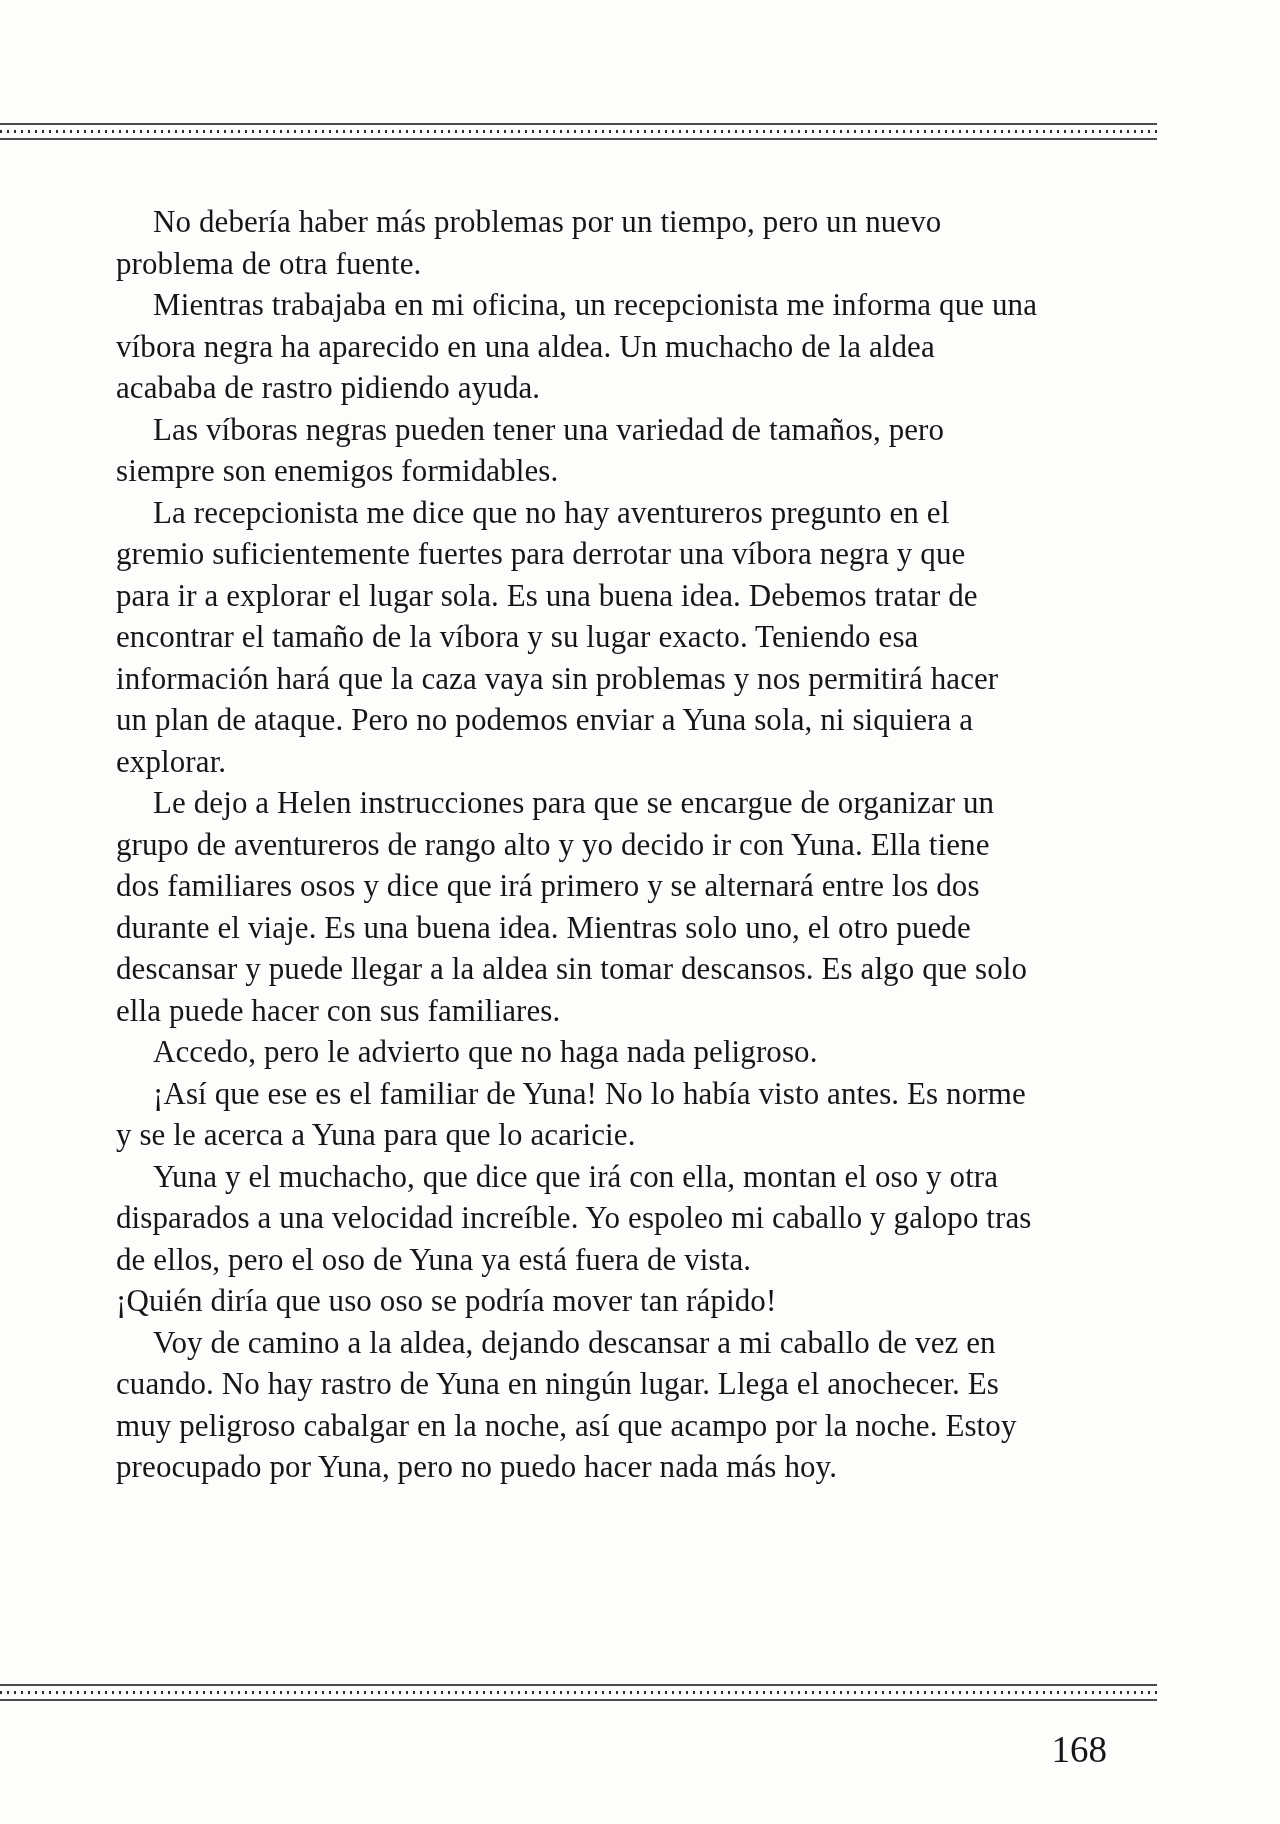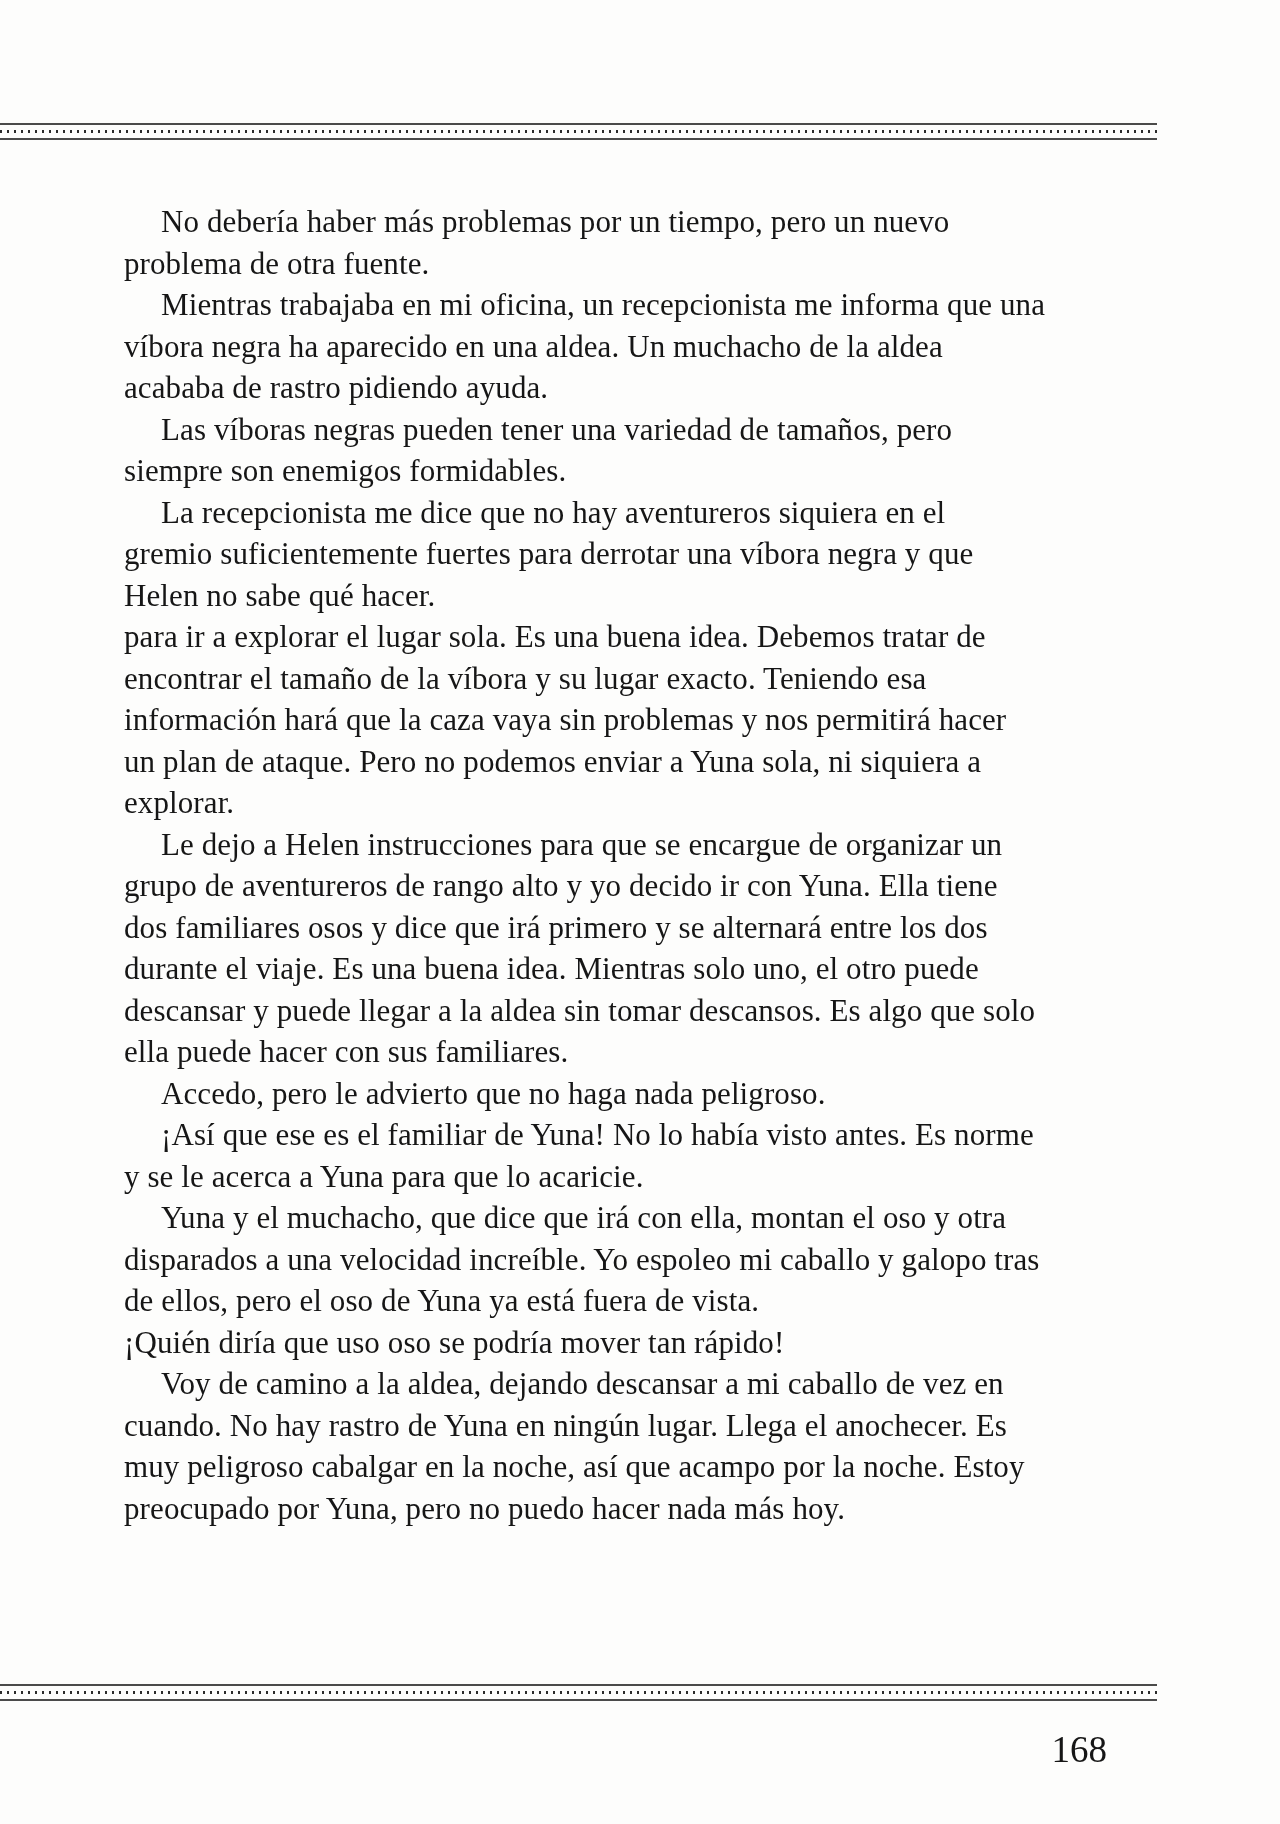--- a/index.html
+++ b/index.html
@@ -39,21 +39,21 @@
       to right,
       var(--dot-color, #2b2b2b) 0px,
       var(--dot-color, #2b2b2b) 2px,
       transparent 2px,
       transparent 7px
     );
   }
   
   .text-block {
     position: absolute;
-    left: 124px;
+    left: 116px;
     top: 201px;
     width: 1035px;
     font-size: 31px;
     line-height: 41.5px;
     color: var(--text-color, #161616);
     letter-spacing: 0.1px;
   }
   .line {
     white-space: nowrap;
     height: 41.5px;
@@ -82,23 +82,22 @@
   </div>
 
   <div class="text-block">
       <div class="line indent">No debería haber más problemas por un tiempo, pero un nuevo</div>
       <div class="line">problema de otra fuente.</div>
       <div class="line indent">Mientras trabajaba en mi oficina, un recepcionista me informa que una</div>
       <div class="line">víbora negra ha aparecido en una aldea. Un muchacho de la aldea</div>
       <div class="line">acababa de rastro pidiendo ayuda.</div>
       <div class="line indent">Las víboras negras pueden tener una variedad de tamaños, pero</div>
       <div class="line">siempre son enemigos formidables.</div>
-      <div class="line indent">La recepcionista me dice que no hay aventureros siquiera en el</div>
+      <div class="line indent">La recepcionista me dice que no hay aventureros pregunto en el</div>
       <div class="line">gremio suficientemente fuertes para derrotar una víbora negra y que</div>
-      <div class="line">Helen no sabe qué hacer.</div>
       <div class="line">para ir a explorar el lugar sola. Es una buena idea. Debemos tratar de</div>
       <div class="line">encontrar el tamaño de la víbora y su lugar exacto. Teniendo esa</div>
       <div class="line">información hará que la caza vaya sin problemas y nos permitirá hacer</div>
       <div class="line">un plan de ataque. Pero no podemos enviar a Yuna sola, ni siquiera a</div>
       <div class="line">explorar.</div>
       <div class="line indent">Le dejo a Helen instrucciones para que se encargue de organizar un</div>
       <div class="line">grupo de aventureros de rango alto y yo decido ir con Yuna. Ella tiene</div>
       <div class="line">dos familiares osos y dice que irá primero y se alternará entre los dos</div>
       <div class="line">durante el viaje. Es una buena idea. Mientras solo uno, el otro puede</div>
       <div class="line">descansar y puede llegar a la aldea sin tomar descansos. Es algo que solo</div>

